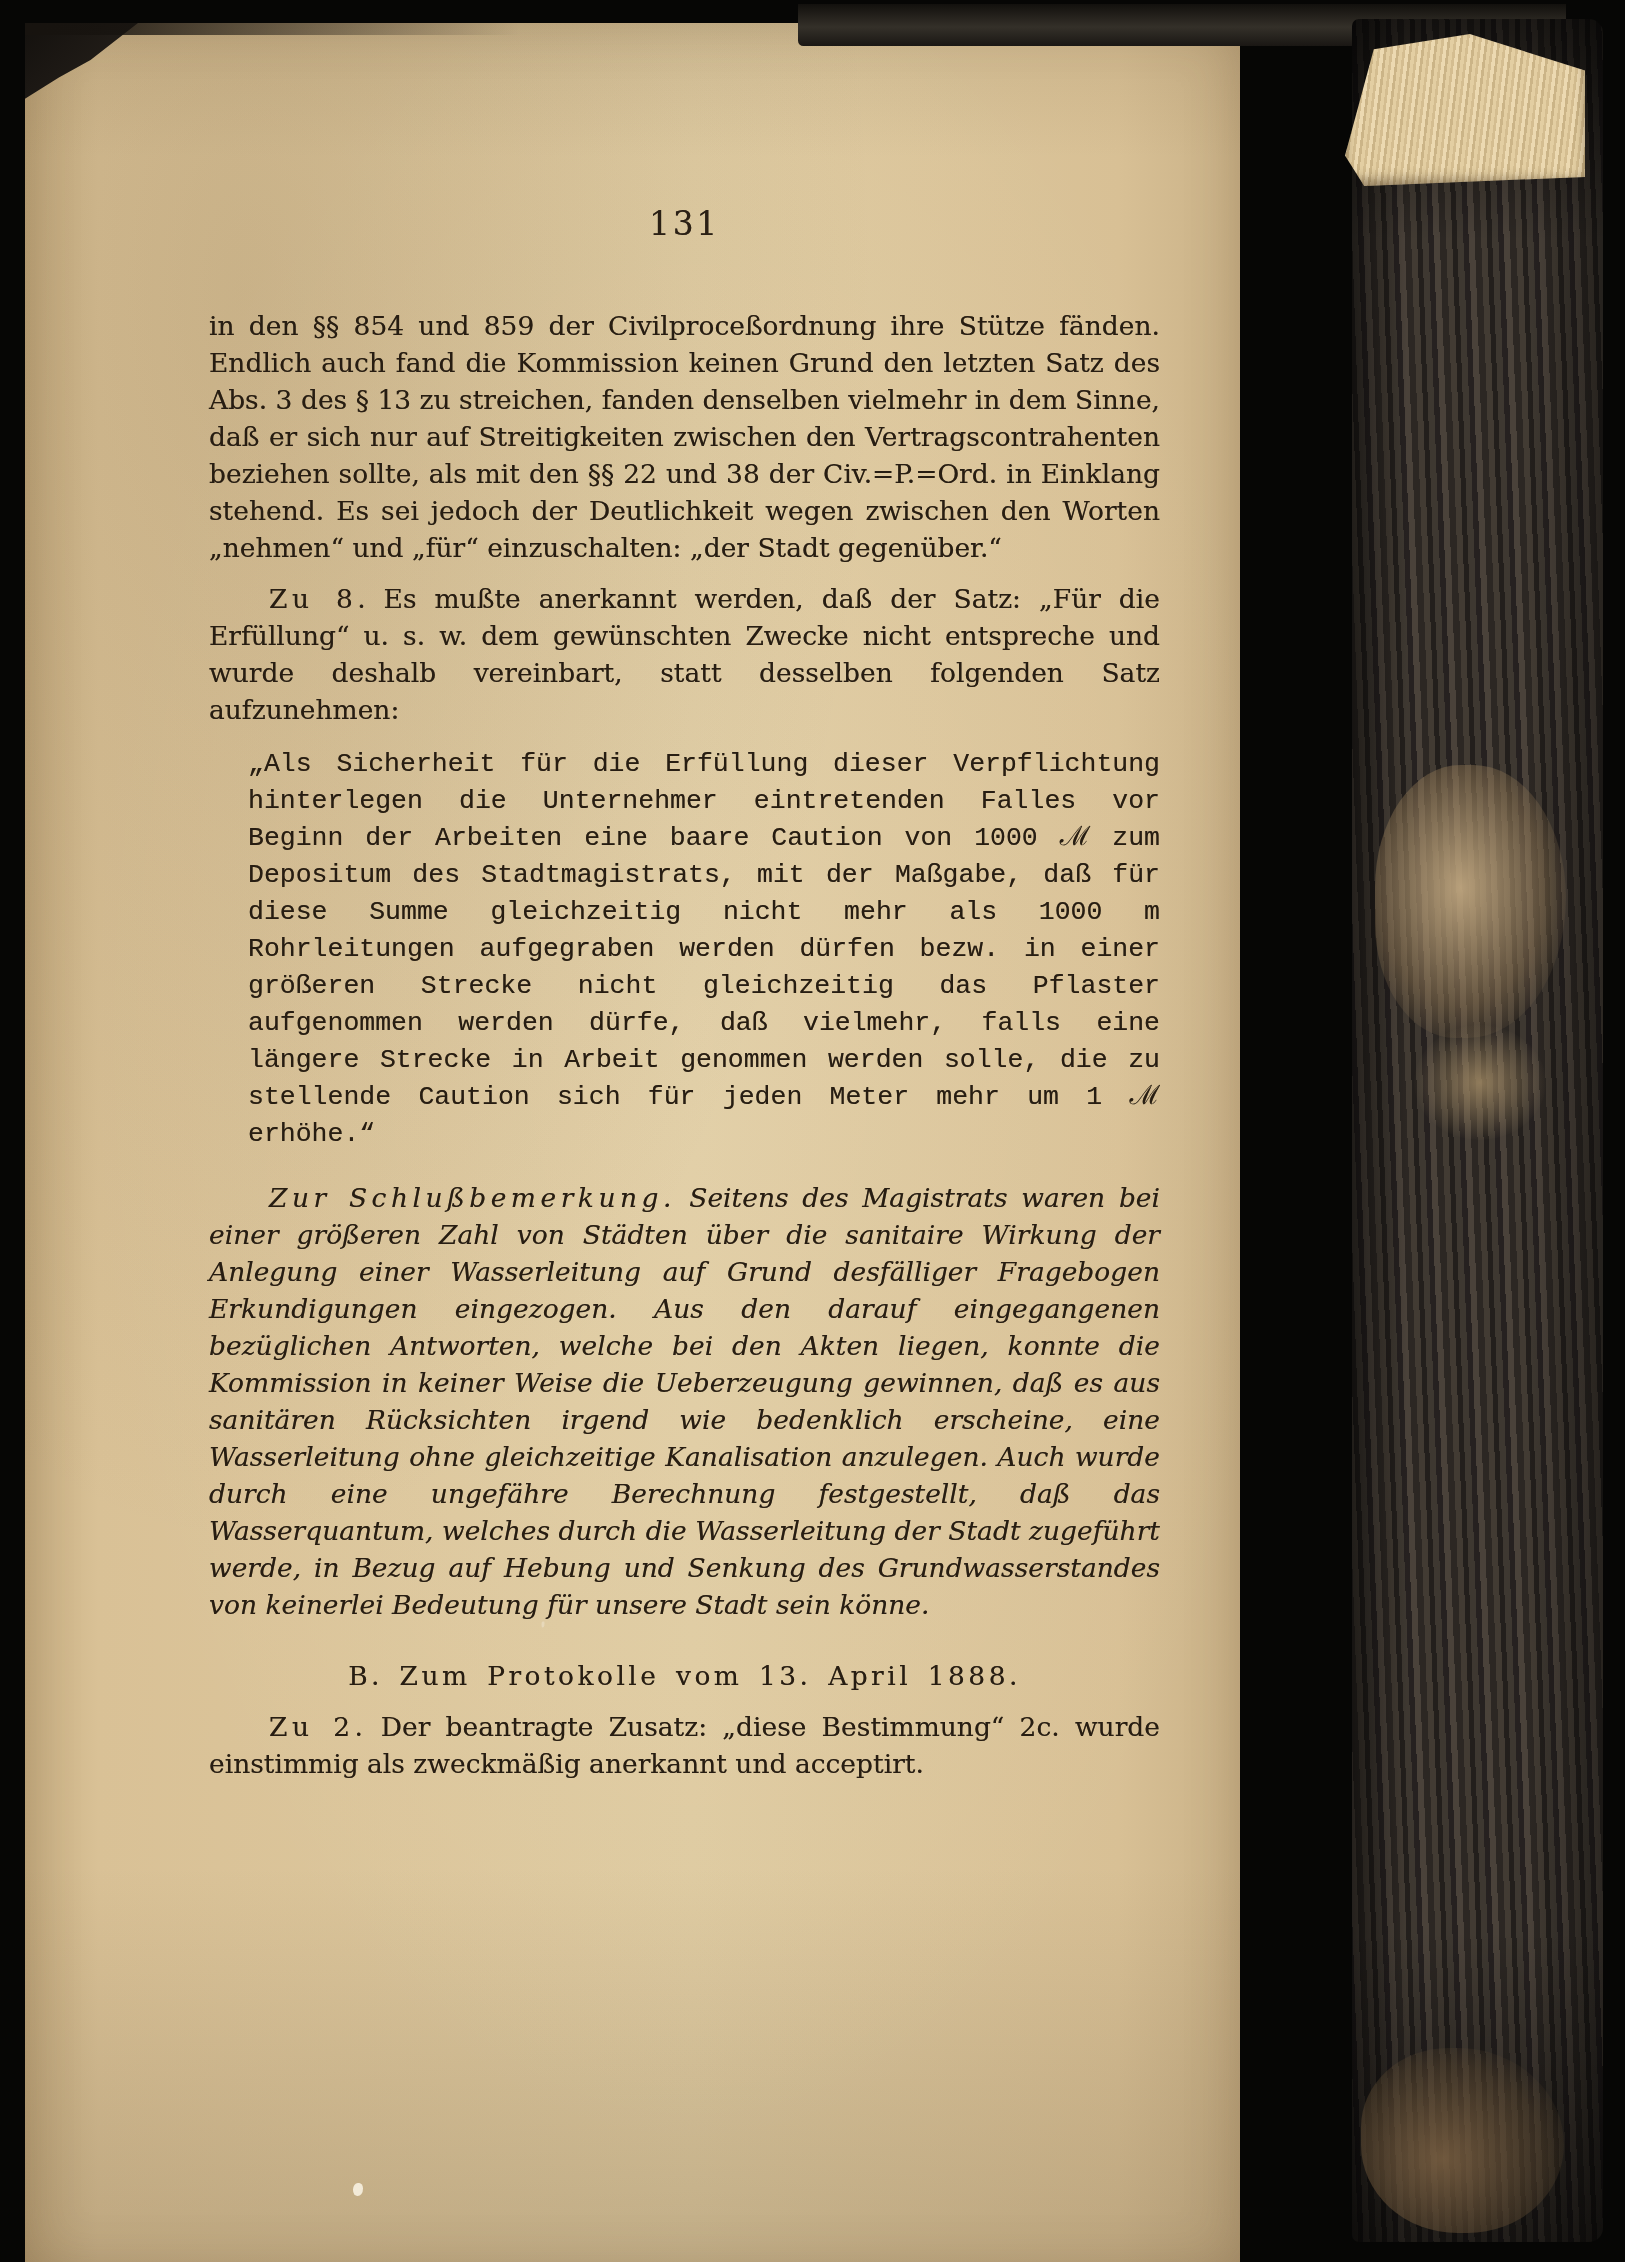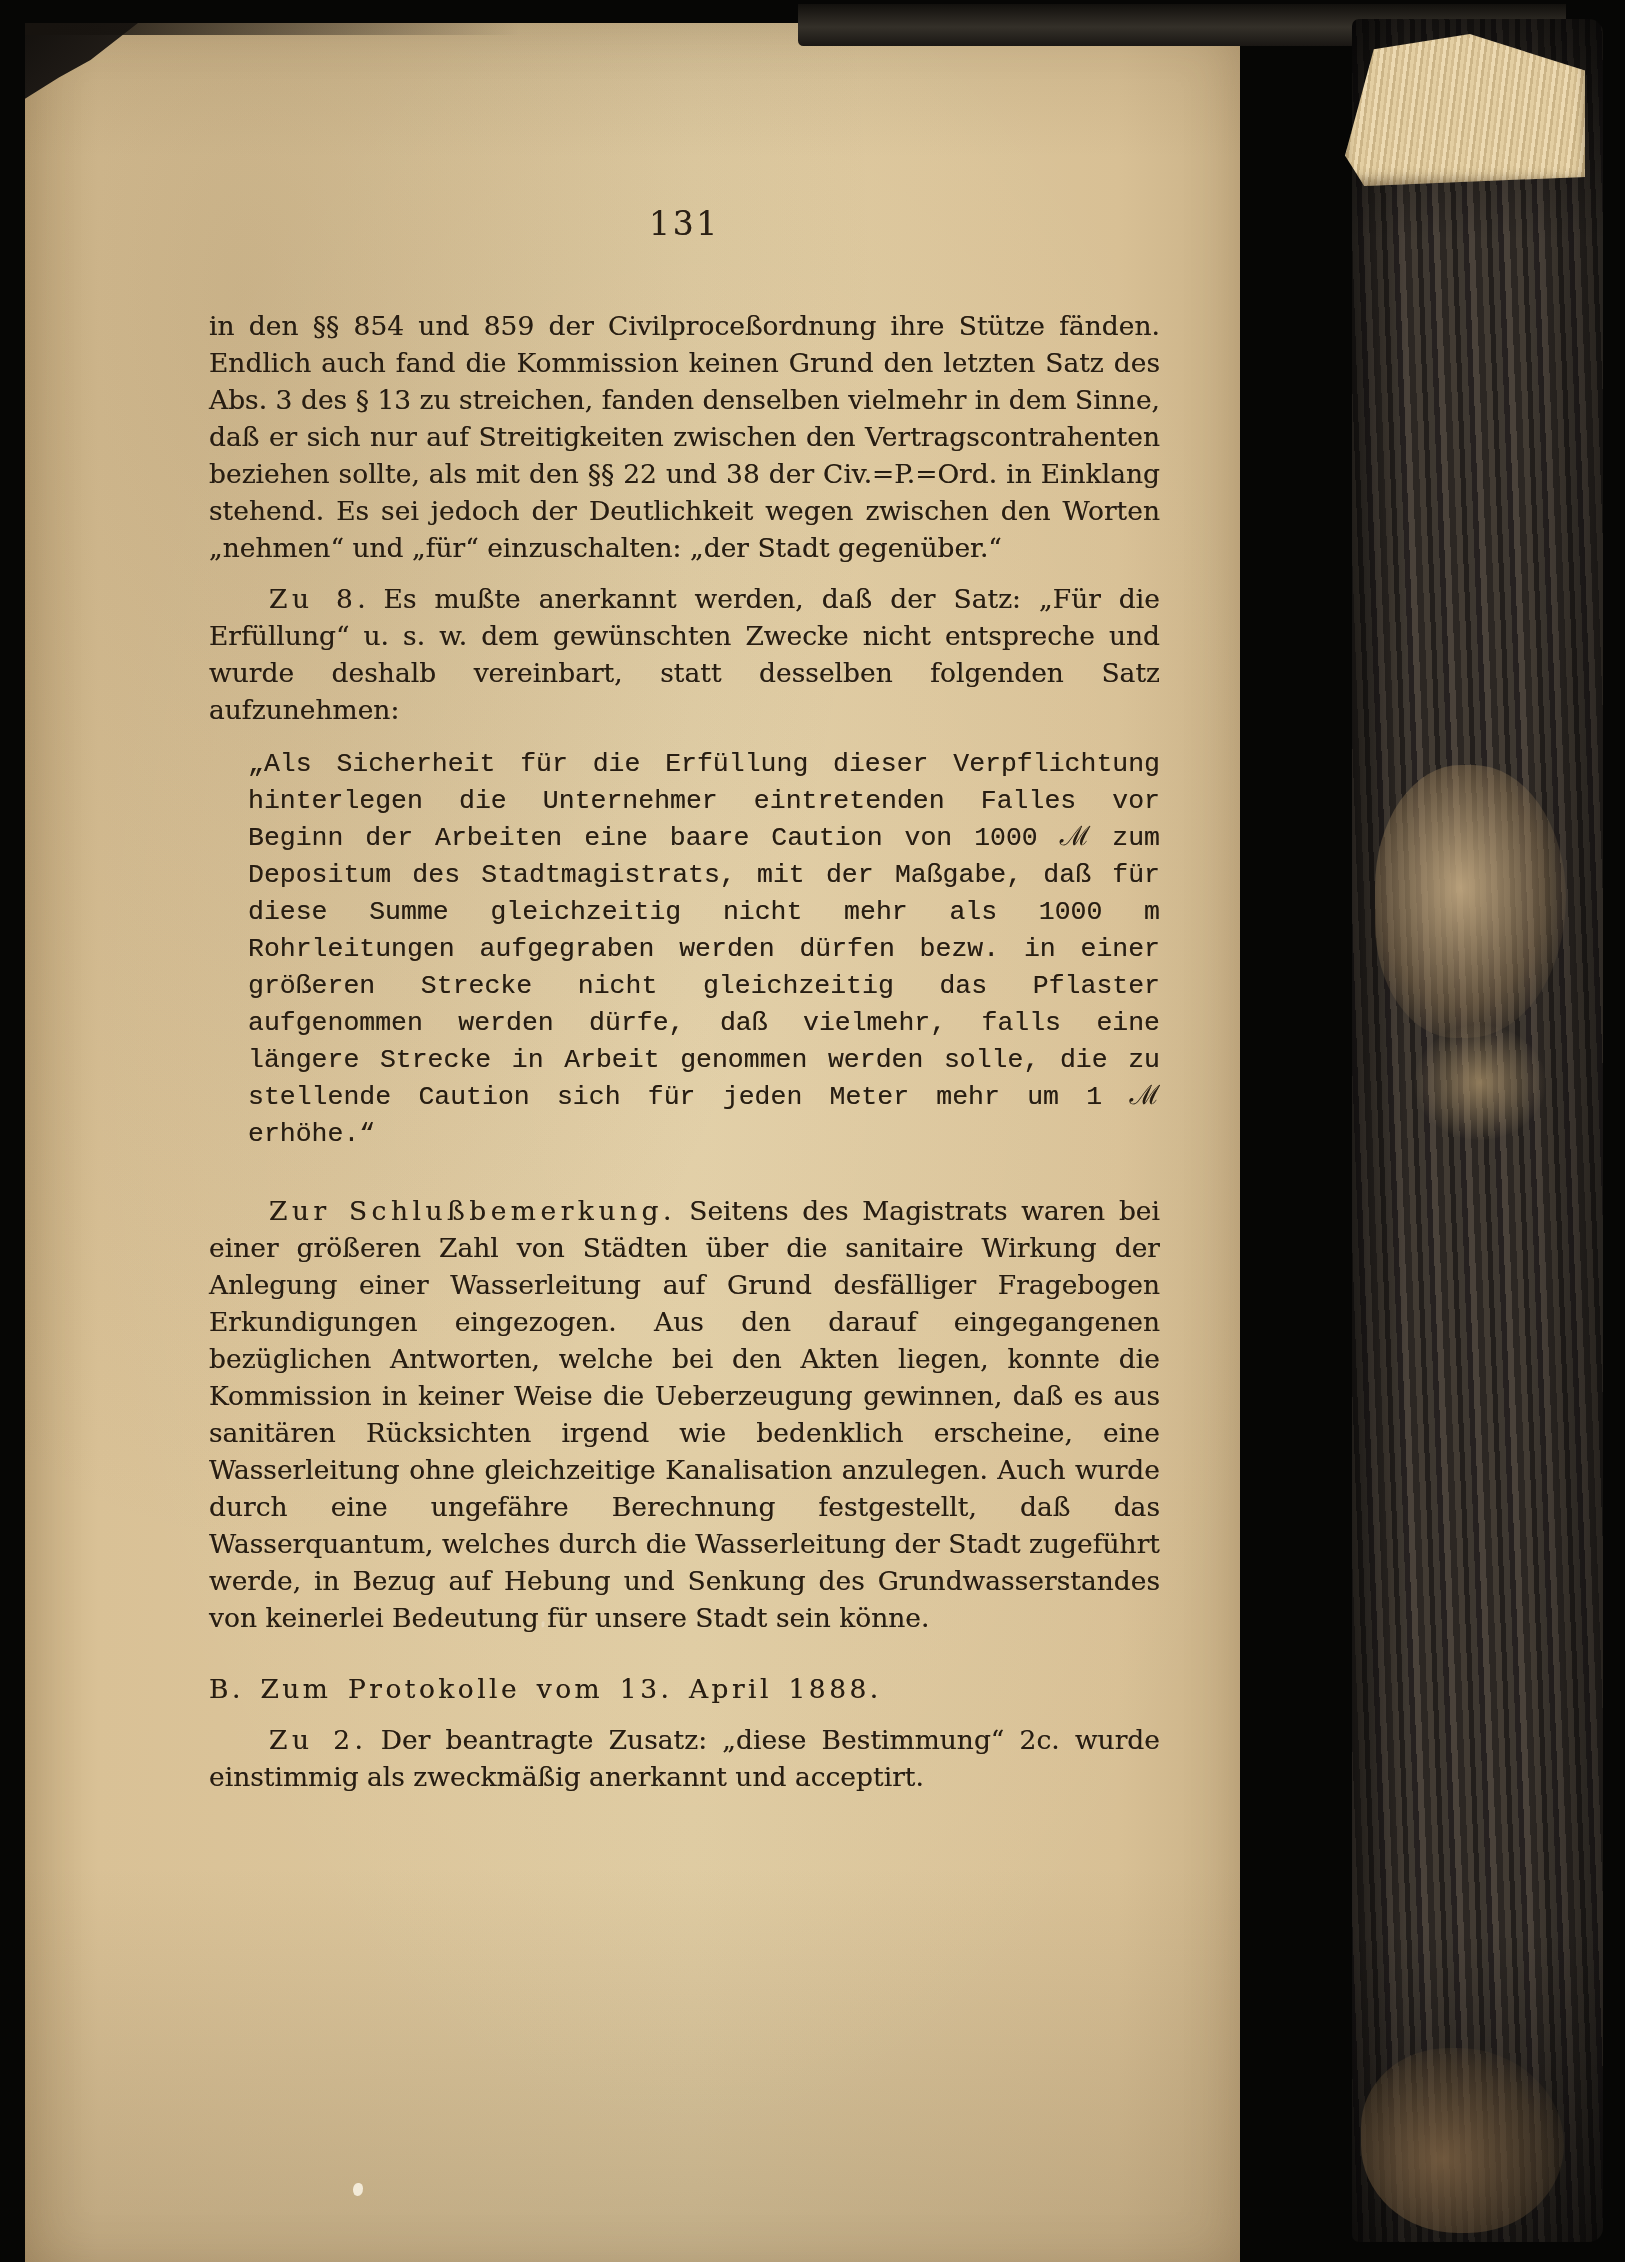--- a/index.html
+++ b/index.html
@@ -46,30 +46,30 @@
     text-align:center;font-size:33px;letter-spacing:2.6px;
     margin:0 0 65px 0;color:#2b2015;
   }
   .para{
     margin:0 0 5.3px 0;
     text-align:justify;
     text-justify:inter-word;
     hyphens:manual;
   }
   .para.indent{text-indent:60px;margin-top:14px;}
-  .para.space-before{margin-top:39px;}
+  .para.space-before{margin-top:26px;font-style:italic;}
   .lead{letter-spacing:.17em;margin-right:.5em;}
   .quote{
     margin:17.6px 0 26.5px 39px;
     text-align:justify;
     font-family:Liberation Mono, monospace;
   }
   .heading{
     margin:34px 0 14px 0;
-    text-align:left;
+    text-align:center;
     letter-spacing:.13em;
     word-spacing:.18em;
   }
   
   .spine{
     position:absolute;left:1352px;top:19.4px;width:251px;height:2223px;
     z-index:2;
     border-radius:7px 14px 14px 7px;
     background:
       linear-gradient(180deg, rgba(0,0,0,.6), rgba(0,0,0,0) 10%, rgba(0,0,0,0) 86%, rgba(0,0,0,.55)),

